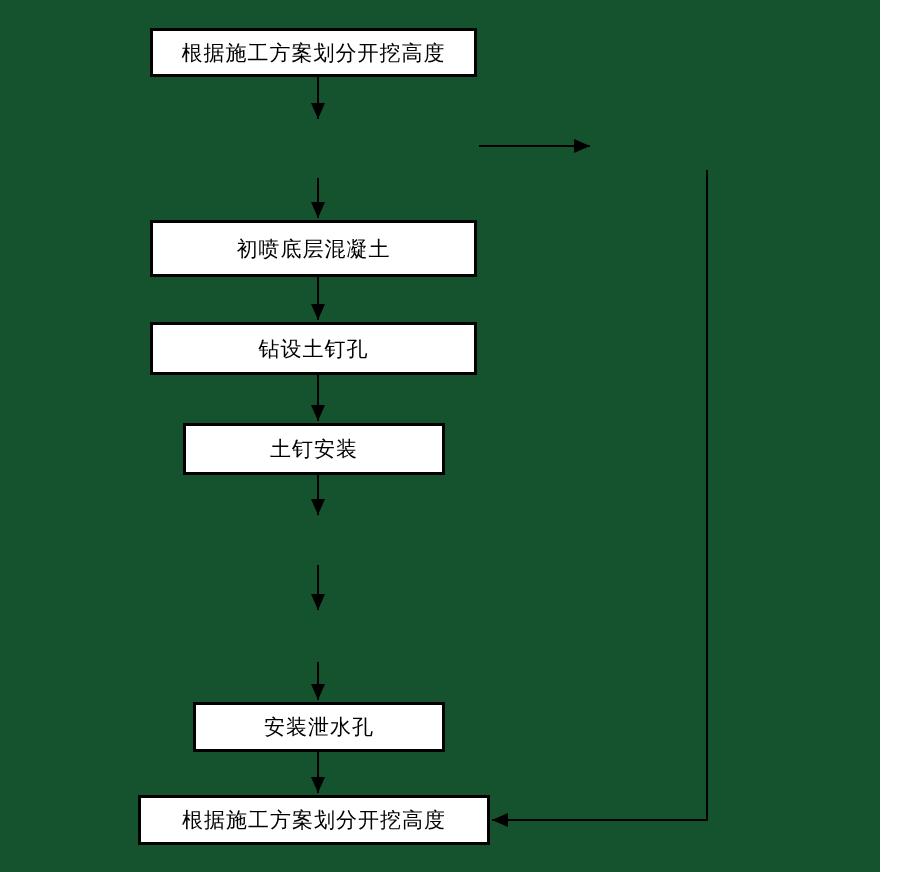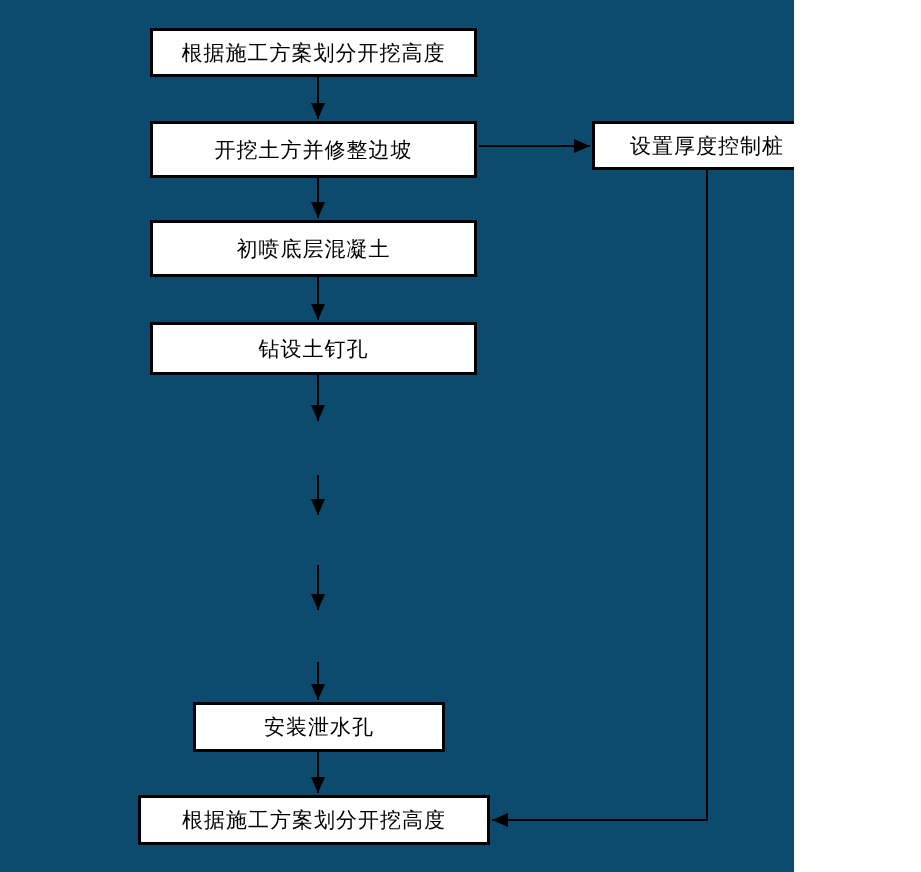--- a/index.html
+++ b/index.html
@@ -2,23 +2,23 @@
 <html><head>
 <meta charset="utf-8">
 <style>
   html, body {
     margin: 0;
     padding: 0;
     background: #ffffff;
   }
   .canvas {
     position: relative;
-    width: 794px;
+    width: 880px;
     height: 872px;
-    background: #0c4a6e;
+    background: #14532d;
     font-family: "Liberation Serif", serif;
     overflow: hidden;
   }
   .connector-layer {
     position: absolute;
     left: 0;
     top: 0;
     width: 921px;
     height: 872px;
   }
@@ -55,28 +55,27 @@
     <line x1="318" y1="375" x2="318" y2="421" stroke="#000000" stroke-width="2" marker-end="url(#arrowhead)"></line>
     <line x1="318" y1="475" x2="318" y2="515" stroke="#000000" stroke-width="2" marker-end="url(#arrowhead)"></line>
     <line x1="318" y1="565" x2="318" y2="610" stroke="#000000" stroke-width="2" marker-end="url(#arrowhead)"></line>
     <line x1="318" y1="662" x2="318" y2="700" stroke="#000000" stroke-width="2" marker-end="url(#arrowhead)"></line>
     <line x1="318" y1="752" x2="318" y2="793" stroke="#000000" stroke-width="2" marker-end="url(#arrowhead)"></line>
     <path d="M 707,170 L 707,820 L 492,820" fill="none" stroke="#000000" stroke-width="2" marker-end="url(#arrowhead)"></path>
   </svg>
 
   <div class="flow-node" style="left:150px; top:28px;  width:327px; height:49px;">根据施工方案划分开挖高度</div>
 
-  <div class="flow-node" style="left:150px; top:121px; width:327px; height:57px;">开挖土方并修整边坡</div>
 
-  <div class="flow-node" style="left:592px; top:121px; width:230px; height:49px;">设置厚度控制桩</div>
 
   <div class="flow-node" style="left:150px; top:220px; width:327px; height:57px;">初喷底层混凝土</div>
 
   <div class="flow-node" style="left:150px; top:322px; width:327px; height:53px;">钻设土钉孔</div>
 
+  <div class="flow-node" style="left:183px; top:423px; width:262px; height:52px;">土钉安装</div>
 
 
 
   <div class="flow-node" style="left:193px; top:702px; width:252px; height:50px;text-align:right;">安装泄水孔</div>
 
   <div class="flow-node" style="left:138px; top:795px; width:352px; height:50px;">根据施工方案划分开挖高度</div>
 
 </div>
 
 </body></html>

